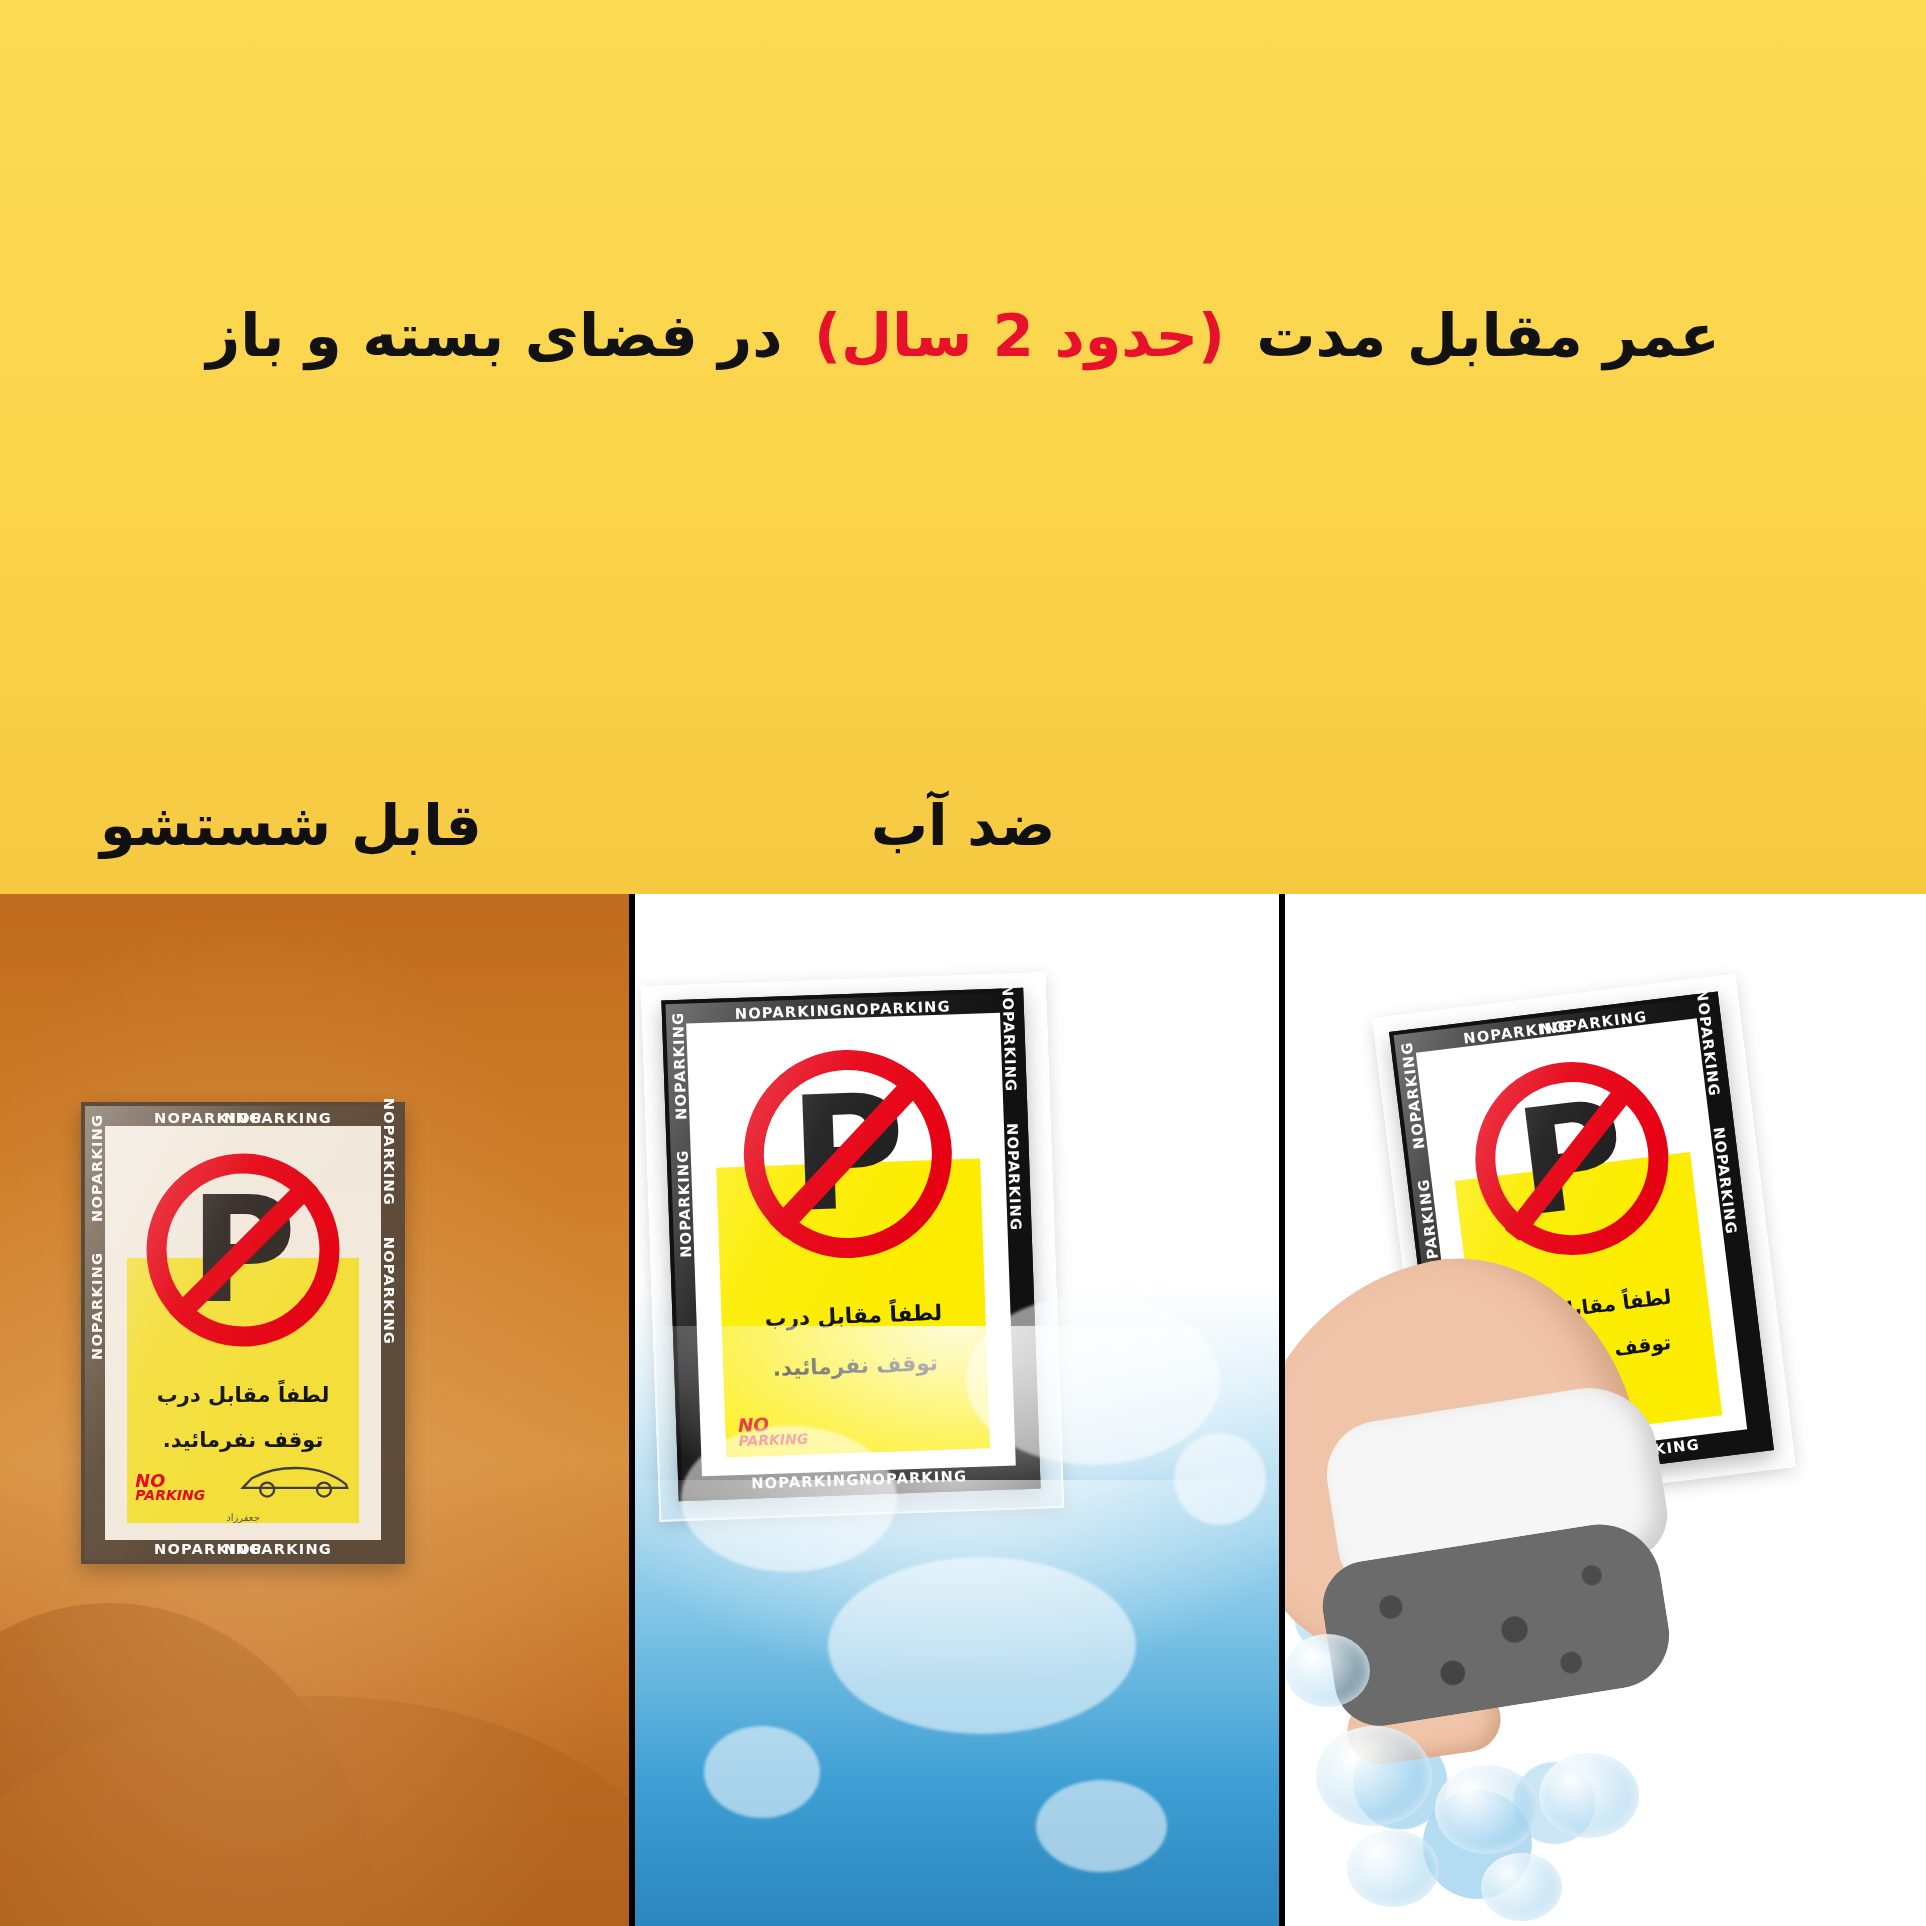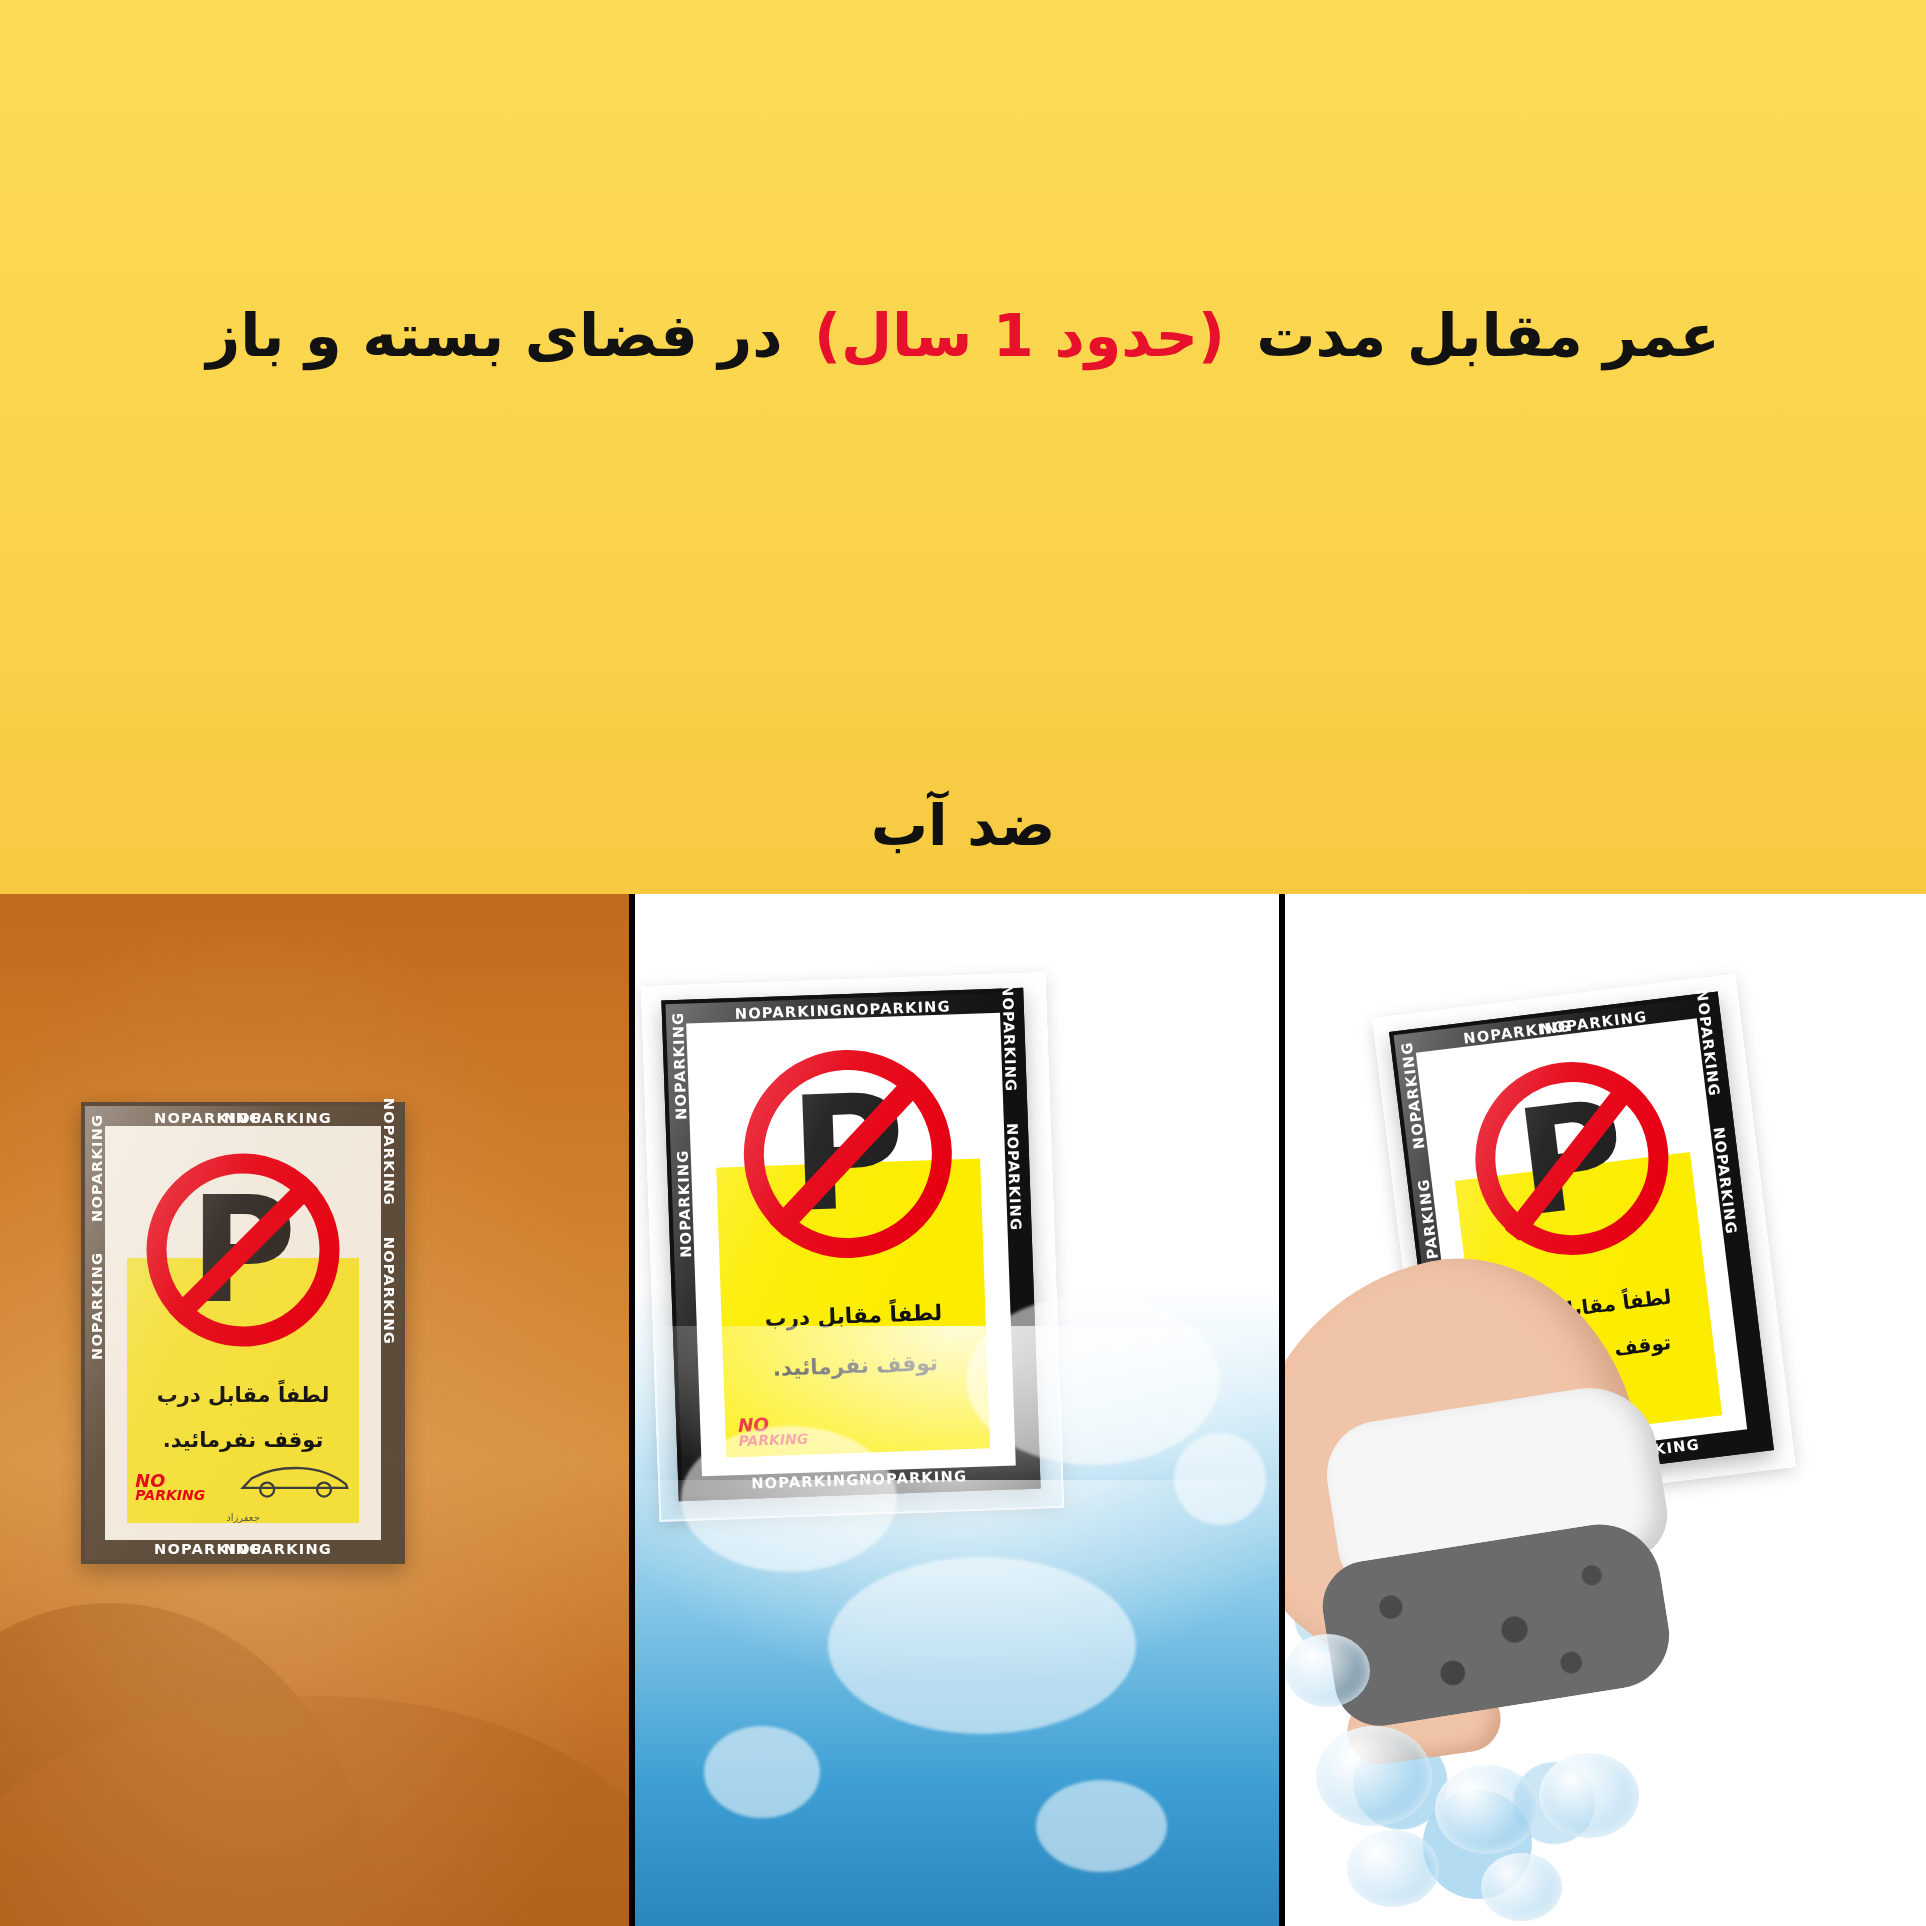--- a/index.html
+++ b/index.html
@@ -320,26 +320,27 @@
   }
 </style>
 </head>
 <body>
 
 <div class="top-panel">
 
 
   <div class="subline">
     <span>عمر مقابل مدت</span>
-    <span class="accent">(حدود 1 سال)</span>
+    <span class="accent">(حدود 2 سال)</span>
     <span>در فضای بسته و باز</span>
   </div>
 
   <div class="caption-row">
     <div class="caption cap-water">ضد آب</div>
+    <div class="caption cap-wash">قابل شستشو</div>
   </div>
 </div>
 
 <div class="strip">
 
   <div class="panel panel-wash">
     <div class="soap-bg"></div>
 
     <div class="laminate" style="left:116px; top:100px; width:362px; height:493px; transform:rotate(-7deg);"></div>
 

